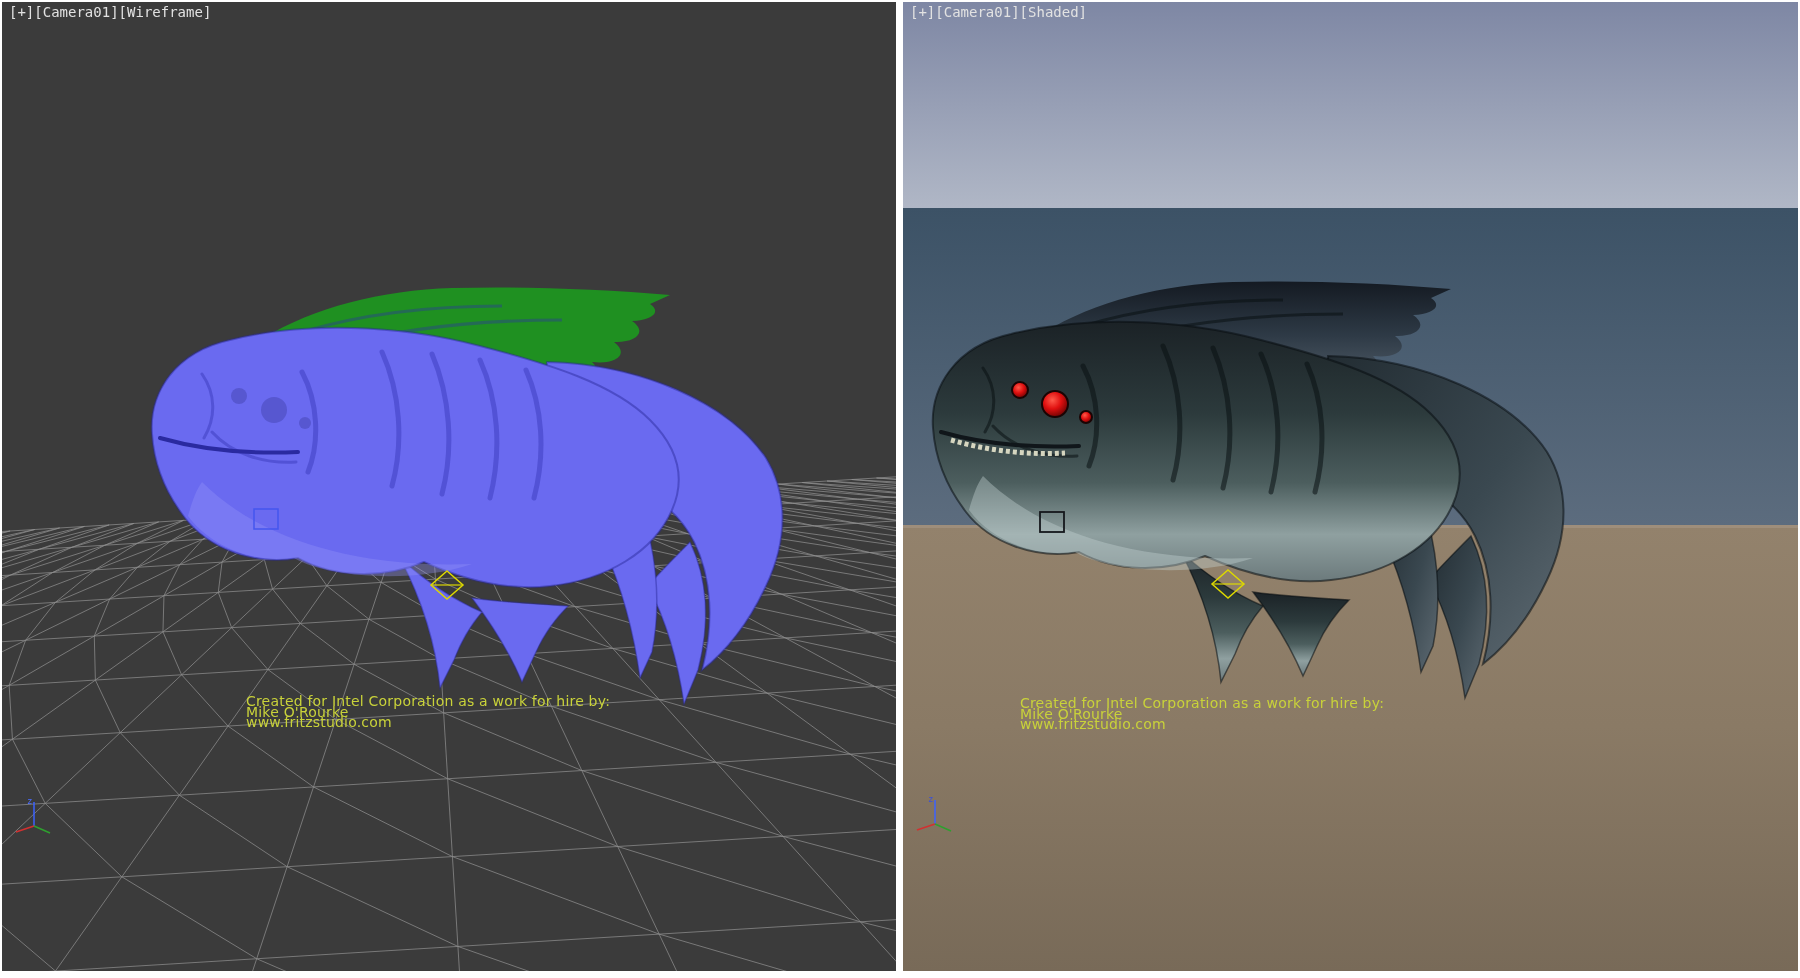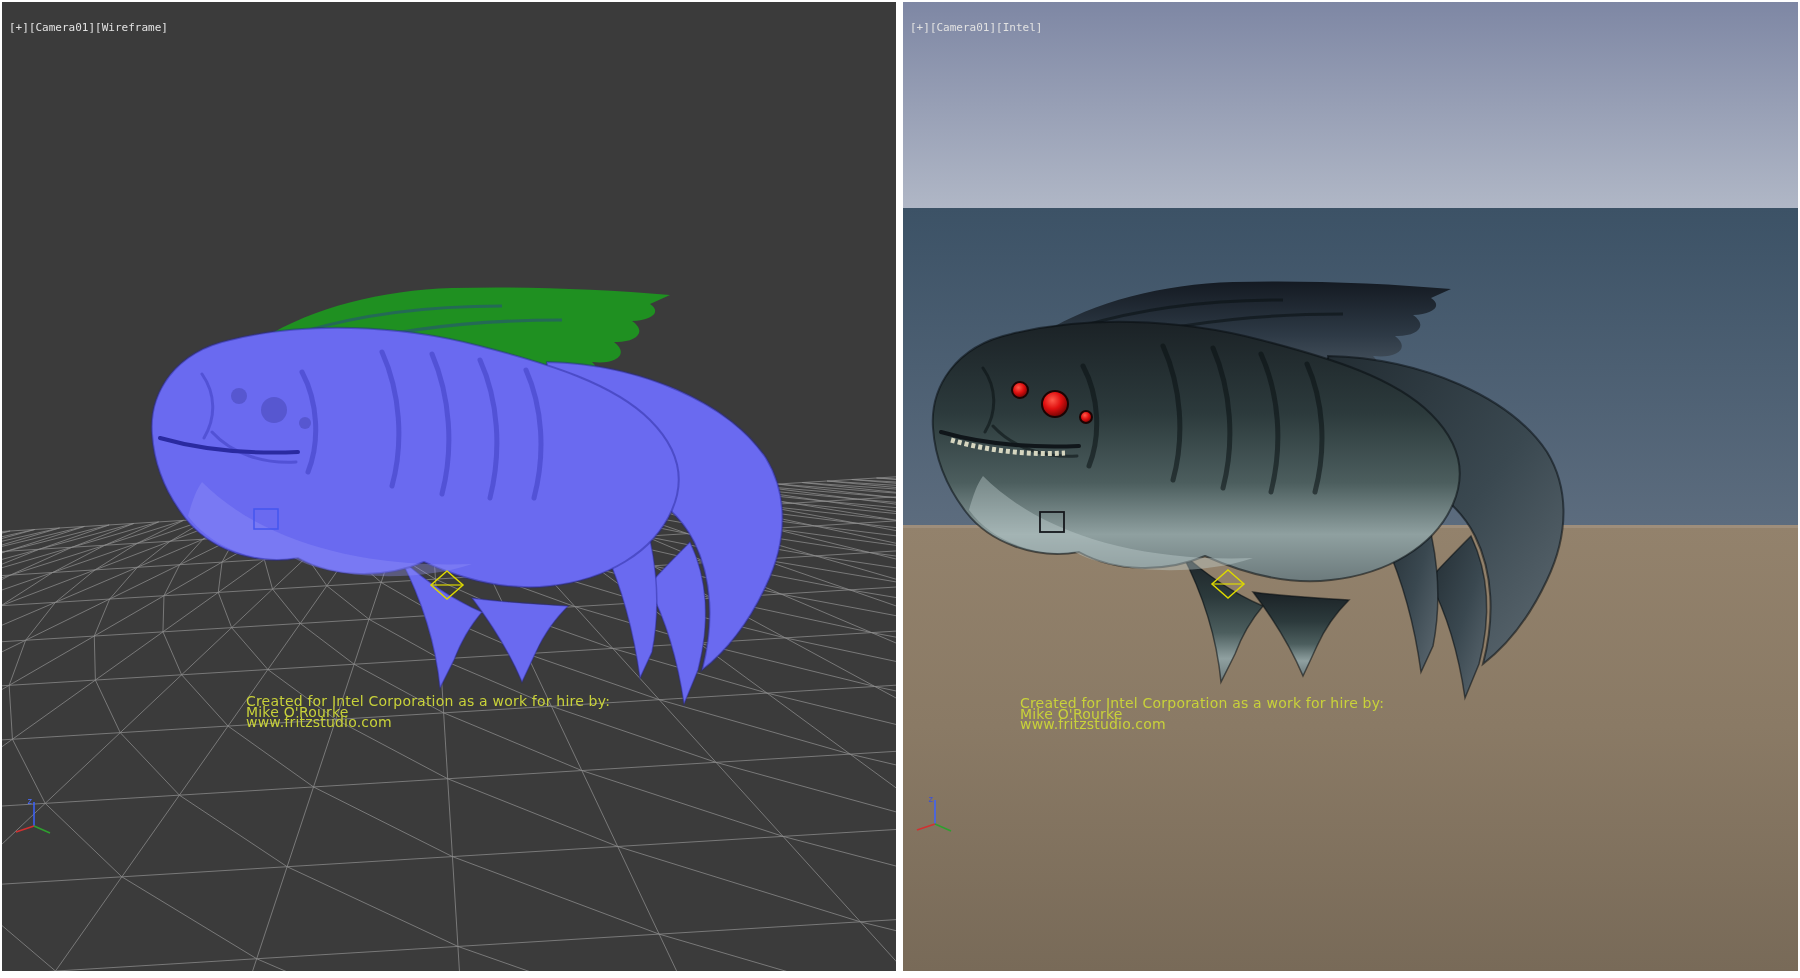--- a/index.html
+++ b/index.html
@@ -11,22 +11,22 @@
   .viewport{
     position:absolute;top:2px;height:969px;overflow:hidden;
     background:var(--left-bg,#3b3b3b);
   }
   .vp-left{left:2px;width:894px;}
   .vp-right{left:903px;width:895px;background:#46505e;}
   .scene{position:absolute;left:0;top:0;z-index:3;}
   
   .vp-label{
     position:absolute;top:4px;left:7px;z-index:6;
-    font-family:"DejaVu Sans Mono",monospace;font-size:11px;line-height:13px;
-    color:var(--vp-label,#e0e0e0);white-space:nowrap;margin-top:15px;
+    font-family:"DejaVu Sans Mono",monospace;font-size:14px;line-height:13px;
+    color:var(--vp-label,#e0e0e0);white-space:nowrap;
   }
   .vp-label span{cursor:pointer;}
   
   .credit{
     position:absolute;z-index:5;white-space:nowrap;
     font-size:14px;line-height:10.5px;letter-spacing:.2px;
     color:var(--credit-text,#c9d23a);
   }
   .credit-left{left:244px;top:694px;}
   .credit-right{left:117px;top:696px;}
@@ -174,20 +174,20 @@
       <polygon points="325,568 341,582 325,596 309,582" style="fill:none;stroke:var(--gizmo-yellow,#ddd800);stroke-width:1.5"></polygon>
       <line x1="309" y1="582" x2="341" y2="582" style="stroke:var(--gizmo-yellow,#ddd800);stroke-width:1.2"></line>
     </g>
 
     <g transform="translate(8,794)">
       <use href="#tripod" xlink:href="#tripod"></use>
       <text x="17" y="6" style="fill:#3b50d8;font-size:9px;font-family:'DejaVu Sans Mono',monospace">z</text>
     </g>
   </svg>
 
-  <div class="vp-label"><span>[+]</span><span>[Camera01]</span><span>[Intel]</span></div>
+  <div class="vp-label"><span>[+]</span><span>[Camera01]</span><span>[Shaded]</span></div>
 
   <div class="credit credit-right">
     <div>Created for Intel Corporation as a work for hire by:</div>
     <div>Mike O'Rourke</div>
     <div>www.fritzstudio.com</div>
   </div>
 </section>
 
 </body></html>

